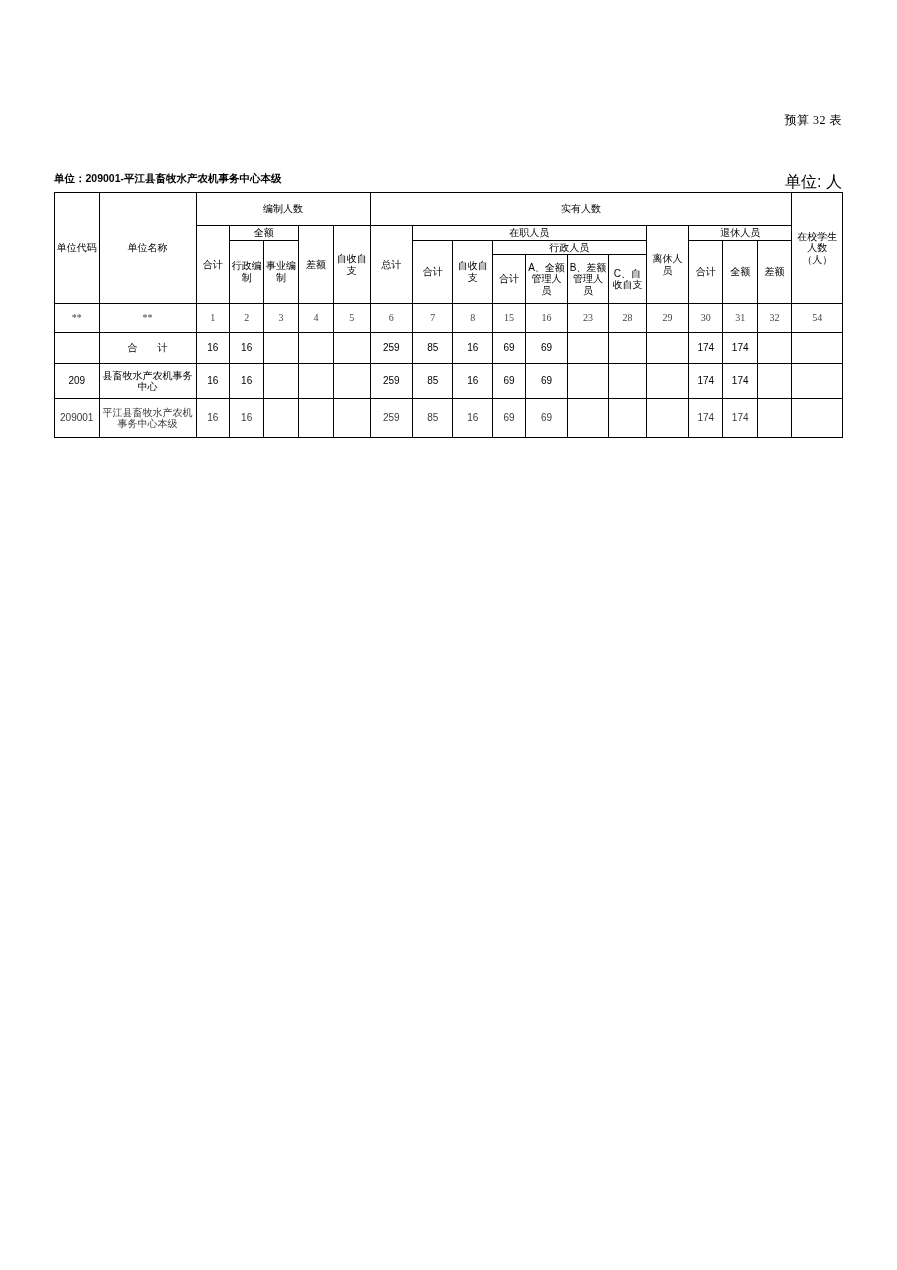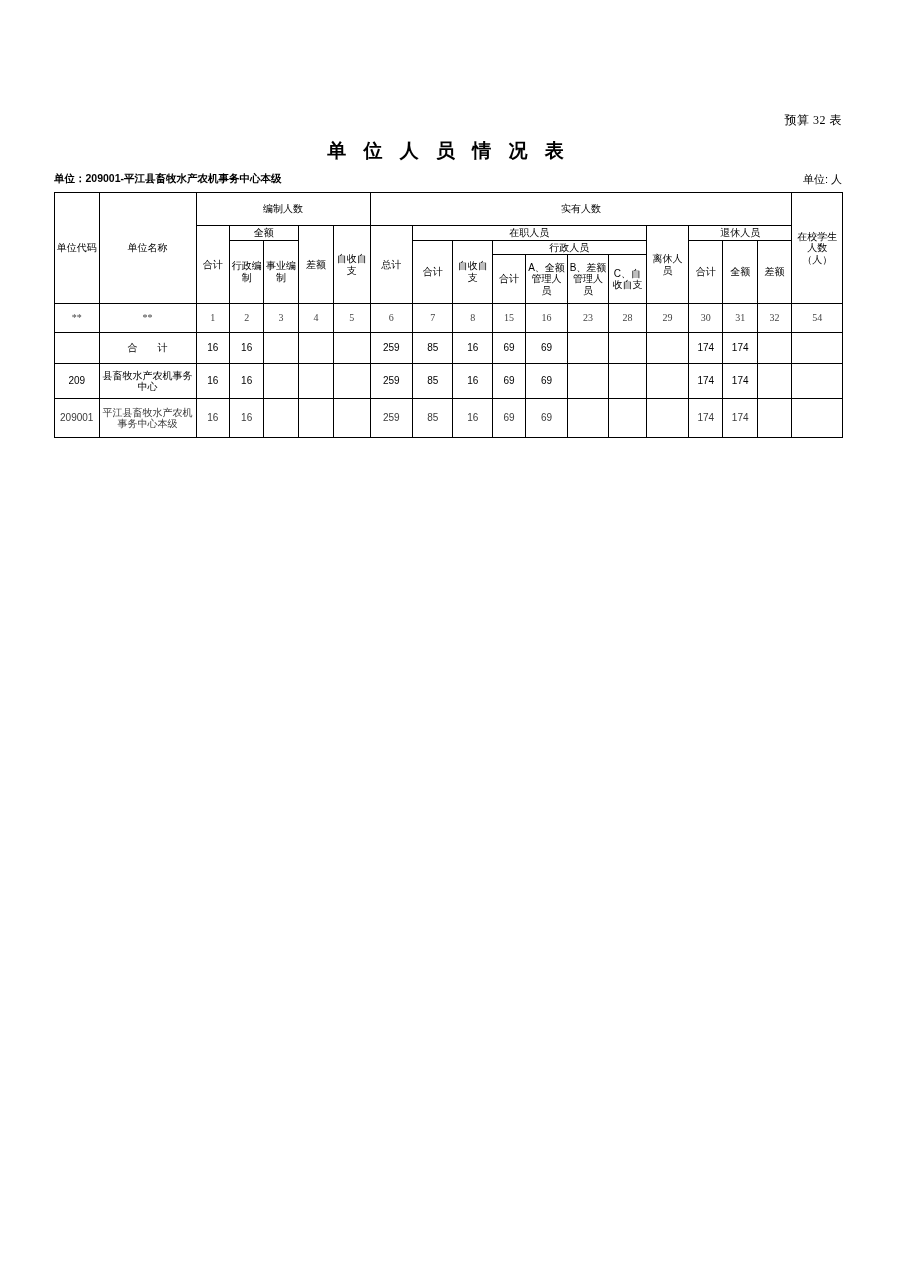--- a/index.html
+++ b/index.html
@@ -43,21 +43,21 @@
     position: absolute;
     top: 172px;
     left: 54px;
     font-size: 10.5px;
     font-weight: bold;
   }
   .unit-right {
     position: absolute;
     top: 172px;
     right: 55px;
-    font-size: 11px;
+    font-size: 16px;
     margin-left: 8px;
   }
   table.main {
     position: absolute;
     top: 192px;
     left: 54px;
     border-collapse: collapse;
     width: 789px;
     table-layout: fixed;
   }
@@ -106,21 +106,20 @@
     line-height: 1.25;
   }
 </style>
 </head>
 <body>
 
 <div class="page">
 
   <div class="form-code">预算 32 表</div>
 
-  <div class="doc-title">单 位 人 员 情 况 表</div>
 
   <div class="unit-line">单位：209001-平江县畜牧水产农机事务中心本级</div>
   <div class="unit-right">单位: 人</div>
 
   <table class="main">
     <colgroup>
       <col style="width:44px">
       <col style="width:96px">
       <col style="width:33px">
       <col style="width:34px">

